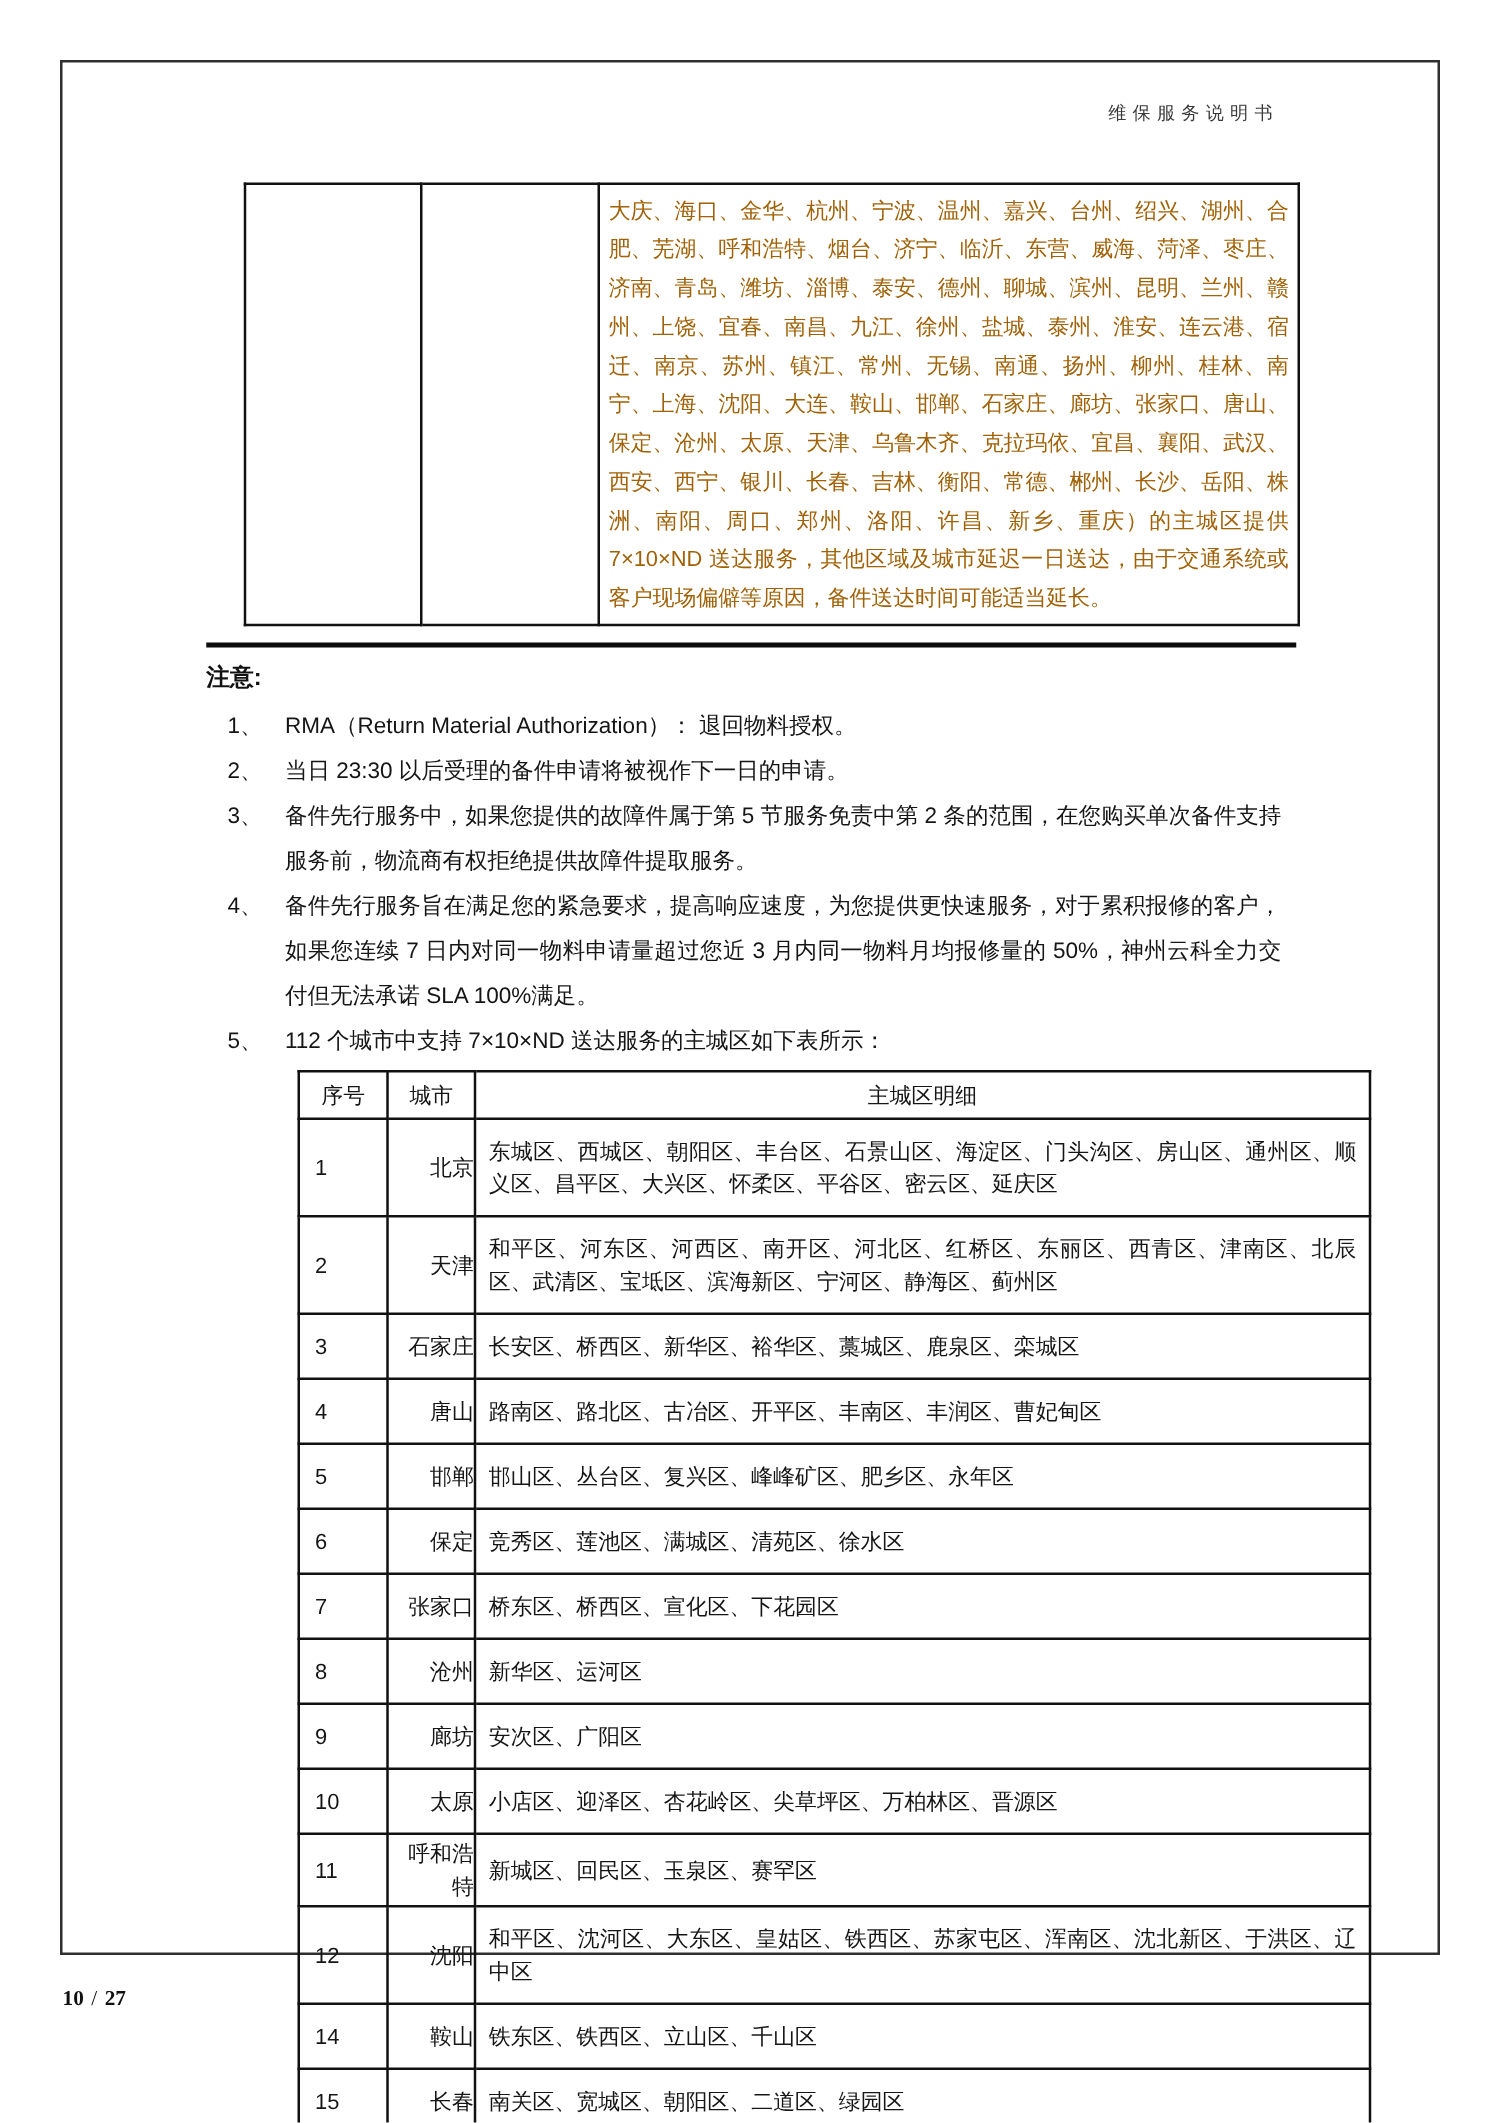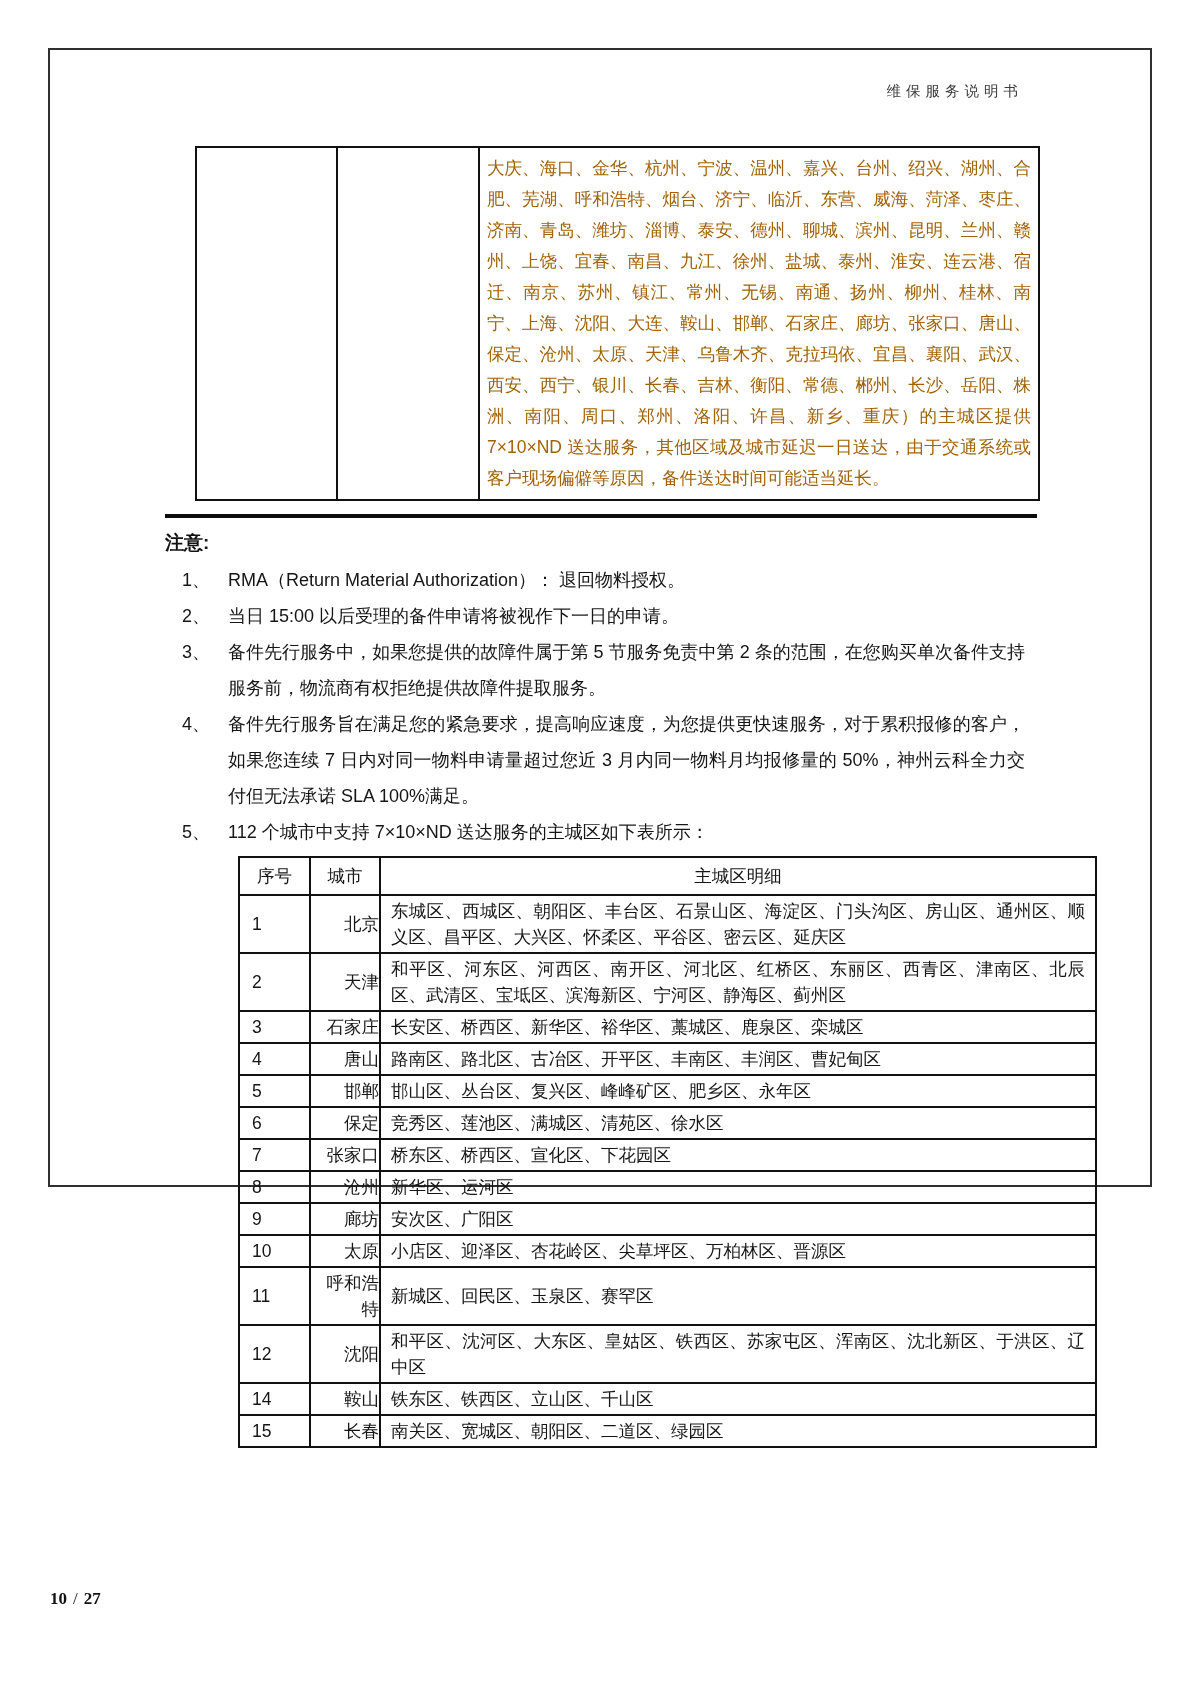--- a/index.html
+++ b/index.html
@@ -2,21 +2,21 @@
 <html><head>
 <meta charset="utf-8">
 <style>
   html,body{margin:0;padding:0;background:#ffffff;}
   body{
     width:1200px;height:1698px;position:relative;
     font-family:"Liberation Sans","DejaVu Sans",sans-serif;
     color:#1a1a1a;
   }
   .frame{
-    position:absolute;left:48px;top:48px;width:1104px;height:1139px;
+    position:absolute;left:48px;top:48px;width:1104px;height:1516px;
     box-sizing:border-box;border:2px solid #2f2f2f;background:#fff;
   }
   .header-title{
     position:absolute;top:32px;right:127px;
     font-family:"Liberation Serif","DejaVu Serif",serif;
     font-size:14.5px;letter-spacing:5px;color:#3a3a3a;line-height:18px;
   }
   
   .t1{
     position:absolute;left:145px;top:96px;width:843px;
@@ -42,21 +42,21 @@
   
   .t2{
     position:absolute;left:145px;top:806px;width:857px;
     border-collapse:collapse;table-layout:fixed;margin-left:43px;
   }
   .t2 th,.t2 td{border:2px solid #111;font-weight:normal;color:#151515;}
   .t2 th{font-size:17.5px;line-height:26px;padding:5px 4px;text-align:center;}
   .t2 td{font-size:17.5px;line-height:26px;vertical-align:middle;}
   .t2 td.no{padding:2px 4px 2px 12px;text-align:left;}
   .t2 td.city{padding:2px 0;text-align:right;}
-  .t2 td.districts{padding:2px 10px;text-align:justify;text-justify:inter-character;}
+  .t2 td.districts{padding:12px 10px;text-align:justify;text-justify:inter-character;}
   
   .footer{
     position:absolute;left:0;top:1538px;width:100%;text-align:left;
     font-family:Liberation Serif, serif;
     font-size:17px;line-height:22px;color:#111;
   }
   .footer .pg{font-weight:bold;}
   .footer .sep{font-weight:normal;padding:0 6px;}
 </style>
 </head>
@@ -85,21 +85,21 @@
 
   <div class="notes">
     <div class="notes-heading">注意:</div>
     <div class="note-list">
       <div class="note-item">
         <span class="note-num">1、</span>
         <span class="note-text">RMA（Return Material Authorization）： 退回物料授权。</span>
       </div>
       <div class="note-item">
         <span class="note-num">2、</span>
-        <span class="note-text">当日 15:00 以后受理的备件申请将被视作下一日的申请。</span>
+        <span class="note-text">当日 23:30 以后受理的备件申请将被视作下一日的申请。</span>
       </div>
       <div class="note-item">
         <span class="note-num">3、</span>
         <span class="note-text">备件先行服务中，如果您提供的故障件属于第 5 节服务免责中第 2 条的范围，在您购买单次备件支持服务前，物流商有权拒绝提供故障件提取服务。</span>
       </div>
       <div class="note-item">
         <span class="note-num">4、</span>
         <span class="note-text">备件先行服务旨在满足您的紧急要求，提高响应速度，为您提供更快速服务，对于累积报修的客户，如果您连续 7 日内对同一物料申请量超过您近 3 月内同一物料月均报修量的 50%，神州云科全力交付但无法承诺 SLA 100%满足。</span>
       </div>
       <div class="note-item">

